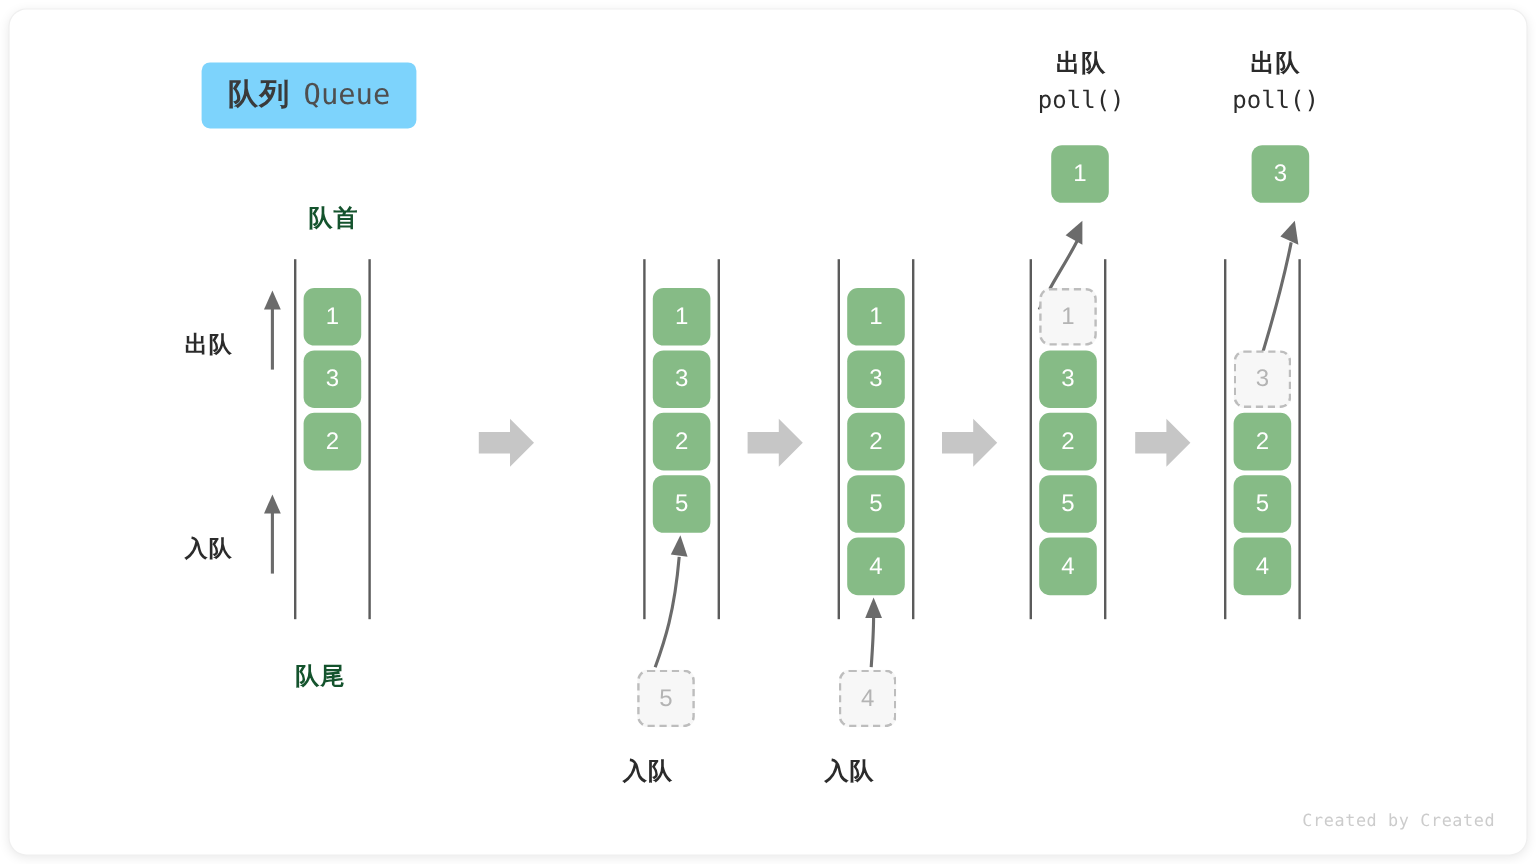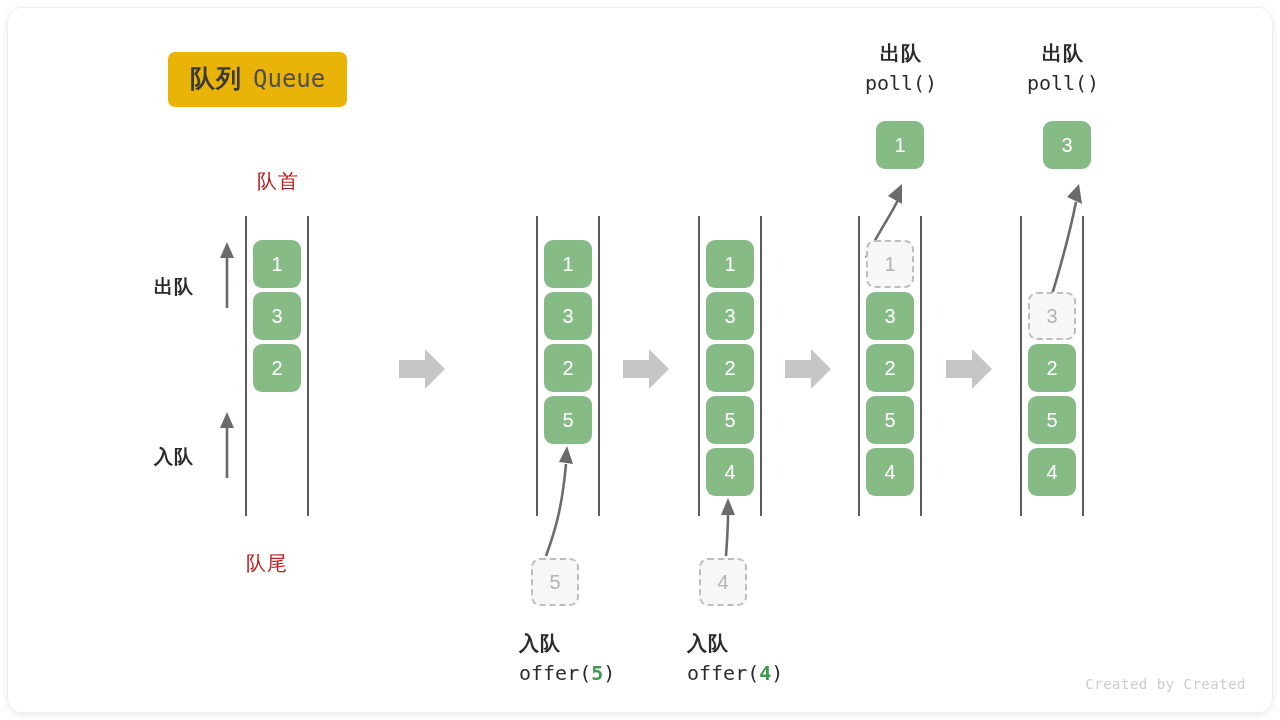--- a/index.html
+++ b/index.html
@@ -24,21 +24,21 @@
     box-shadow: 0 0 0 1px #efefef, 0 2px 10px rgba(0,0,0,0.10);
     overflow: hidden;
   }
   .abs { position: absolute; }
 
   
   #title-badge {
     left: 160px;
     top: 44px;
     padding: 10px 22px 12px 22px;
-    background: #eab308;
+    background: #7dd3fc;
     border-radius: 7px;
     display: flex;
     align-items: baseline;
     gap: 11px;
     white-space: nowrap;
     justify-content: space-between;
   }
   #title-badge .cn {
     font-size: 25px;
     font-weight: bold;
@@ -47,22 +47,22 @@
   }
   #title-badge .en {
     font-family: "DejaVu Sans Mono", "Liberation Mono", monospace;
     font-size: 24px;
     color: #4f4f4f;
   }
 
   
   .head-label {
     font-size: 20px;
-    font-weight: normal;
-    color: #b91c1c;
+    font-weight: bold;
+    color: #14532d;
     letter-spacing: 1px;
     white-space: nowrap;
   }
   .side-label {
     font-size: 19px;
     font-weight: bold;
     color: #2b2b2b;
     letter-spacing: 1px;
     white-space: nowrap;
   }
@@ -169,21 +169,20 @@
     <div class="abs cell" style="left:8px; top:180px;">5</div>
   </div>
 
   <svg class="abs" style="left:520px; top:430px;" width="60" height="120">
     <path d="M 18 118 C 26 96, 34 72, 38 26" stroke="#6b6b6b" stroke-width="2.6" fill="none"></path>
     <polygon points="39,8 45,26 31,24" fill="#6b6b6b"></polygon>
   </svg>
   <div class="abs cell ghost" style="left:523px; top:550px;">5</div>
   <div class="abs op-caption" style="left:447px; top:620px; width:200px; text-align:left; padding-left:64px; box-sizing:border-box;">
     <div class="cn">入队</div>
-    <div class="code"><span>offer(</span><span class="num">5</span><span>)</span></div>
   </div>
 
   <svg class="abs" style="left:615px; top:341px;" width="48" height="40">
     <polygon points="0,11 26,11 26,0 46,20 26,40 26,29 0,29" fill="#c6c6c6"></polygon>
   </svg>
 
   <div class="abs" style="left:690px; top:208px; width:64px; height:300px;">
     <div class="abs rail" style="left:0px; top:0px; height:300px;"></div>
     <div class="abs rail" style="left:62px; top:0px; height:300px;"></div>
     <div class="abs cell" style="left:8px; top:24px;">1</div>
@@ -193,21 +192,20 @@
     <div class="abs cell" style="left:8px; top:232px;">4</div>
   </div>
 
   <svg class="abs" style="left:700px; top:482px;" width="40" height="68">
     <path d="M 18 66 C 19 52, 20 38, 20 24" stroke="#6b6b6b" stroke-width="2.6" fill="none"></path>
     <polygon points="20,8 27,25 13,25" fill="#6b6b6b"></polygon>
   </svg>
   <div class="abs cell ghost" style="left:691px; top:550px;">4</div>
   <div class="abs op-caption" style="left:615px; top:620px; width:200px; text-align:left; padding-left:64px; box-sizing:border-box;">
     <div class="cn">入队</div>
-    <div class="code"><span>offer(</span><span class="num">4</span><span>)</span></div>
   </div>
 
   <svg class="abs" style="left:777px; top:341px;" width="48" height="40">
     <polygon points="0,11 26,11 26,0 46,20 26,40 26,29 0,29" fill="#c6c6c6"></polygon>
   </svg>
 
   <div class="abs op-caption" style="left:793px; top:30px; width:200px;">
     <div class="cn">出队</div>
     <div class="code">poll()</div>
   </div>

